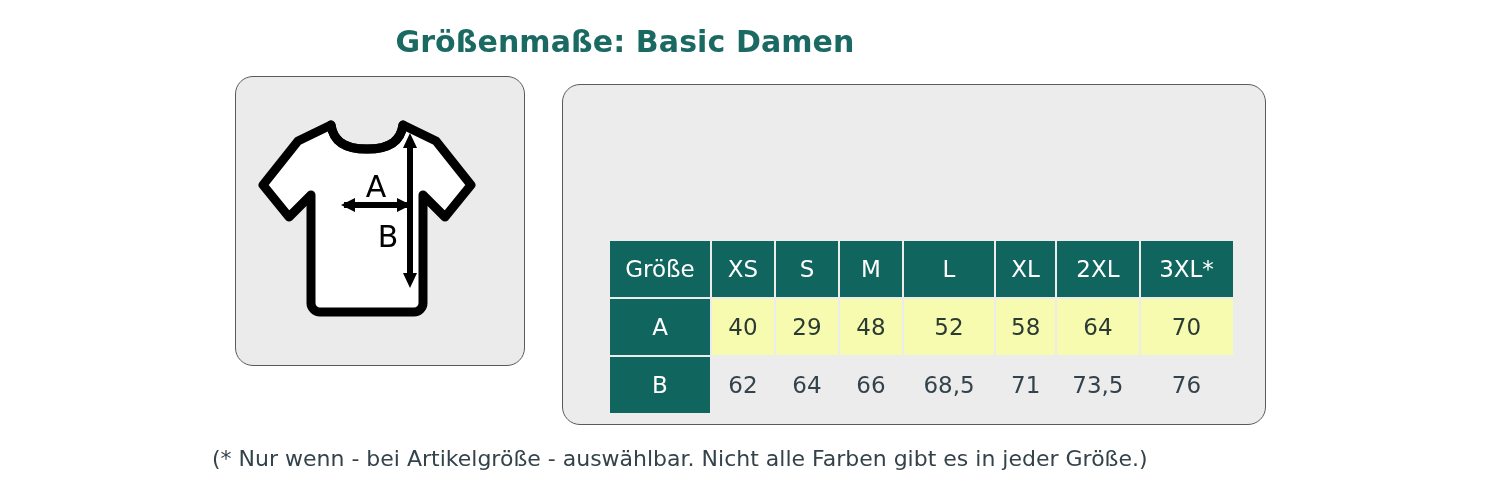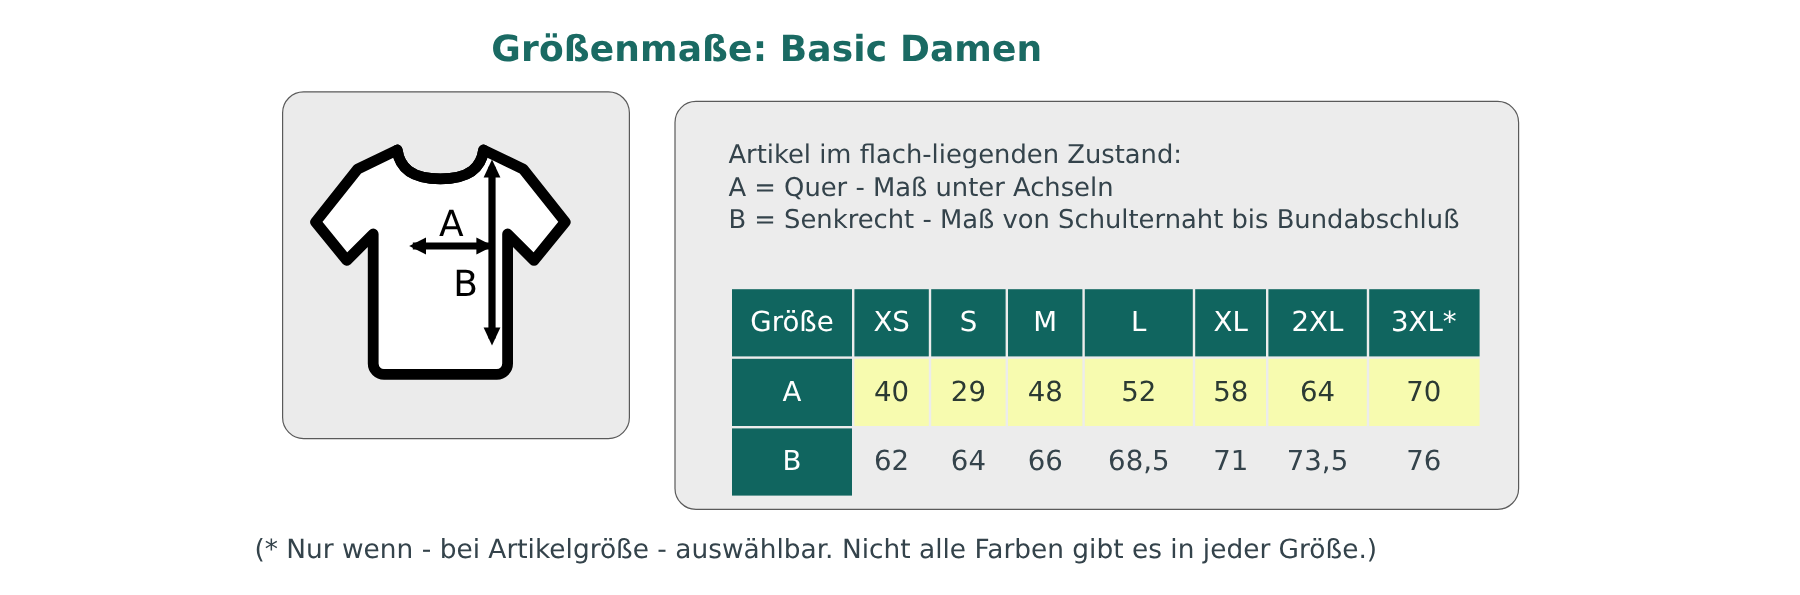--- a/index.html
+++ b/index.html
@@ -11,21 +11,21 @@
     height: 496px;
     background: #ffffff;
     font-family: "DejaVu Sans", sans-serif;
     overflow: hidden;
     position: relative;
   }
 
   
   #page-title {
     position: absolute;
-    left: 14px;
+    left: 0;
     top: 24px;
     width: 1250px;
     text-align: center;
     font-size: 30px;
     font-weight: bold;
     color: #1a6a63;
     letter-spacing: 0.1px;
     white-space: nowrap;
   }
 
@@ -166,25 +166,20 @@
         <polygon points="174,56 167,71 181,71" stroke="none"></polygon>
         <polygon points="174,211 167,196 181,196" stroke="none"></polygon>
       </g>
       <text x="152" y="170" font-family="DejaVu Sans, sans-serif" font-size="30" fill="#000000" text-anchor="middle">B</text>
     </svg>
   </div>
 </div>
 
 <div id="info-panel">
 
-  <div id="description">
-    <div>Artikel im flach-liegenden Zustand:</div>
-    <div>A = Quer - Maß unter Achseln</div>
-    <div>B = Senkrecht - Maß von Schulternaht bis Bundabschluß</div>
-  </div>
 
   <table id="size-table">
     <tbody>
       <tr>
         <td class="hdr c0">Größe</td>
         <td class="hdr c1">XS</td>
         <td class="hdr c2">S</td>
         <td class="hdr c3">M</td>
         <td class="hdr c4">L</td>
         <td class="hdr c5">XL</td>

